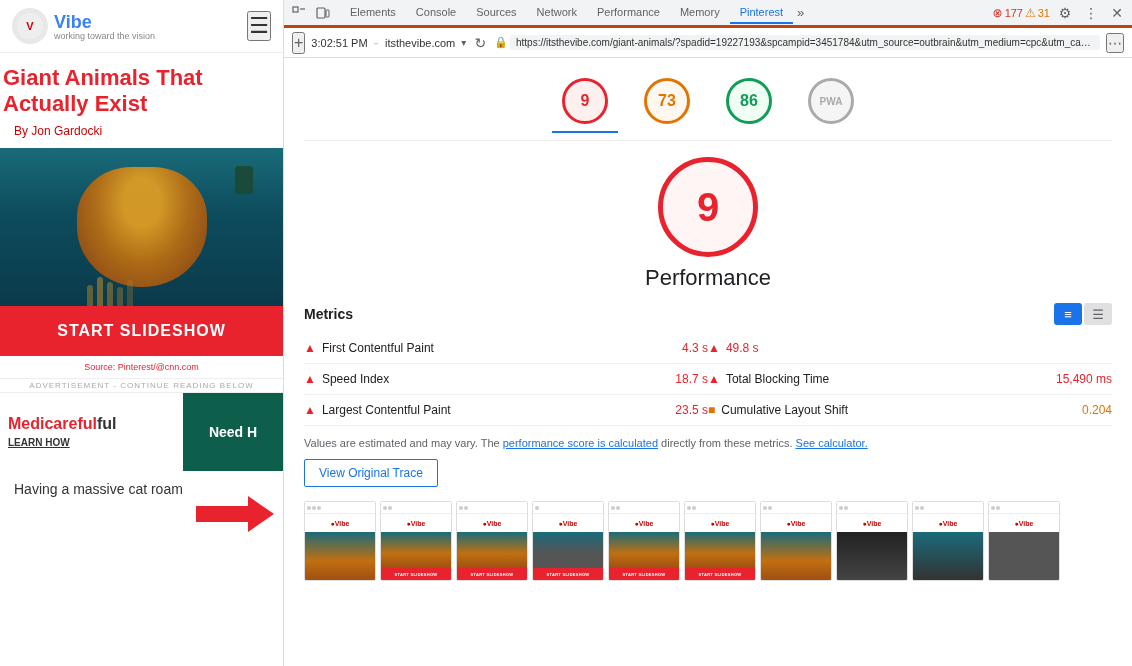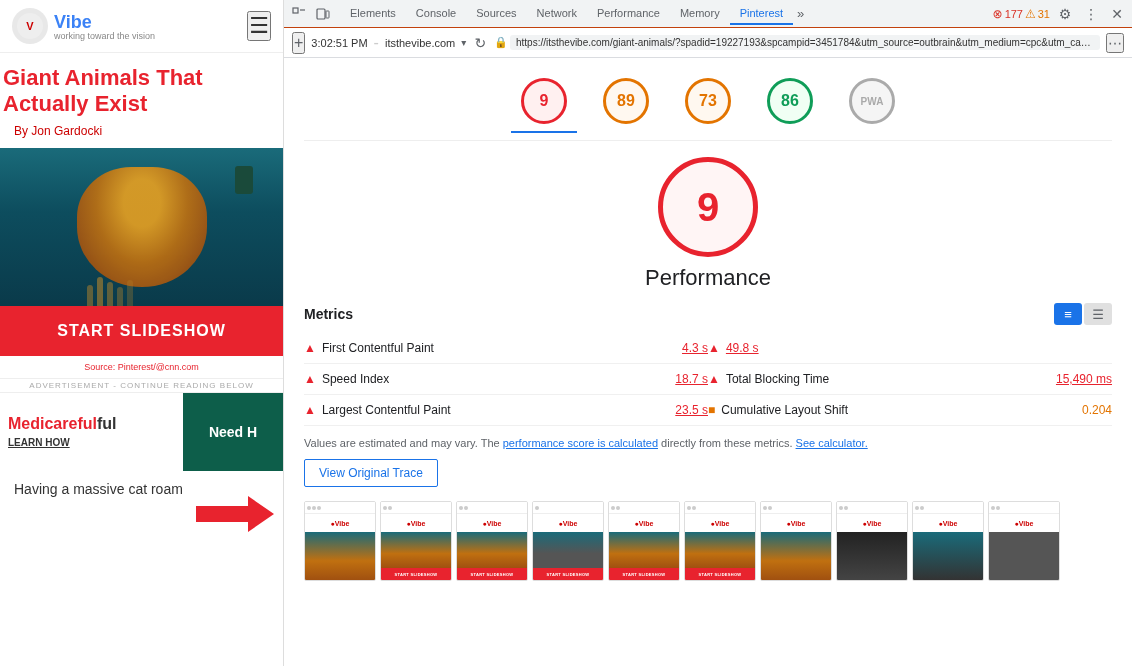--- a/index.html
+++ b/index.html
@@ -149,21 +149,21 @@
       background: #f8f8f8;
       height: 666px;
       overflow: hidden;
     }
 
     
     .devtools-topbar {
       display: flex;
       align-items: center;
       background: #f1f3f4;
-      border-bottom: 1px solid #c2410c;
+      border-bottom: 3px solid #c2410c;
       height: 28px;
       padding: 0 4px;
       gap: 2px;
     }
     .devtools-nav-icons {
       display: flex; gap: 2px; align-items: center; margin-right: 4px;
     }
     .nav-icon-btn {
       width: 22px; height: 22px;
       border: none; background: none; cursor: pointer;
@@ -330,21 +330,21 @@
     }
     .metric-row {
       display: flex;
       align-items: center;
       padding: 8px 0;
       border-bottom: 1px solid #f0f0f0;
       gap: 6px;
     }
     .metric-icon-red { color: #e8232e; font-size: 12px; }
     .metric-name { font-size: 12px; color: #202124; flex: 1; }
-    .metric-value-red { font-size: 12px; color: #e8232e; font-weight: 500; white-space: nowrap; text-decoration: underline; }
+    .metric-value-red { font-size: 12px; color: #e8232e; font-weight: 500; white-space: nowrap; }
     .metric-value-orange { font-size: 12px; color: #e37400; font-weight: 500; white-space: nowrap; }
 
     .values-note {
       font-size: 11px;
       color: #5f6368;
       margin: 10px 0 8px;
       line-height: 1.4;
     }
     .values-note a { color: #1a73e8; text-decoration: underline; cursor: pointer; }
 
@@ -503,23 +503,20 @@
   </div>
 
   <div class="lighthouse-content">
 
     
     <div class="score-tabs">
       <div class="score-tab active">
         <div class="score-circle red">9</div>
       </div>
       <div class="score-tab">
-        <div class="score-circle orange">89</div>
-      </div>
-      <div class="score-tab">
         <div class="score-circle orange">73</div>
       </div>
       <div class="score-tab">
         <div class="score-circle green">86</div>
       </div>
       <div class="score-tab">
         <div class="score-circle gray">PWA</div>
       </div>
     </div>
 

